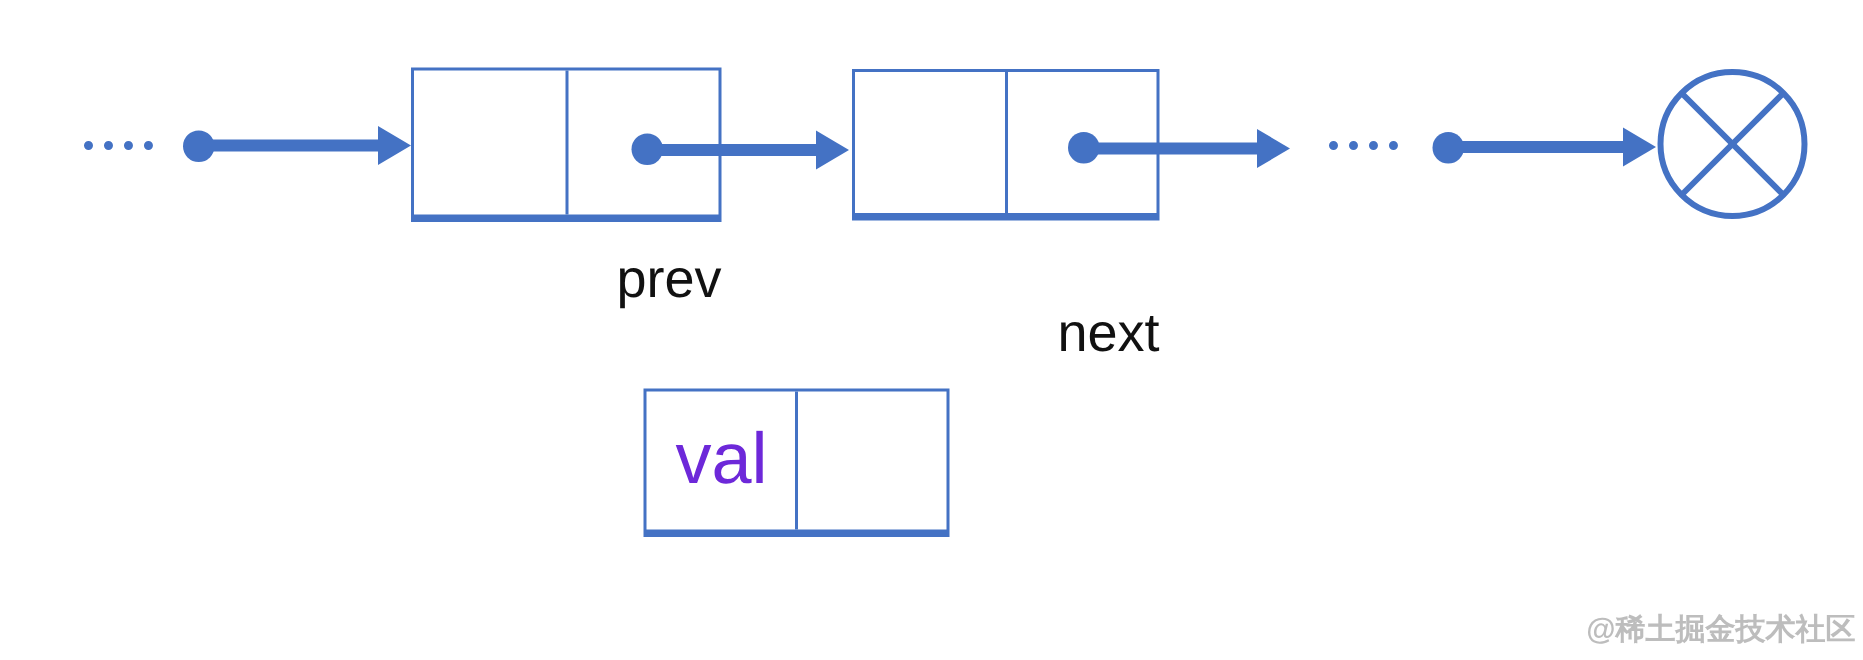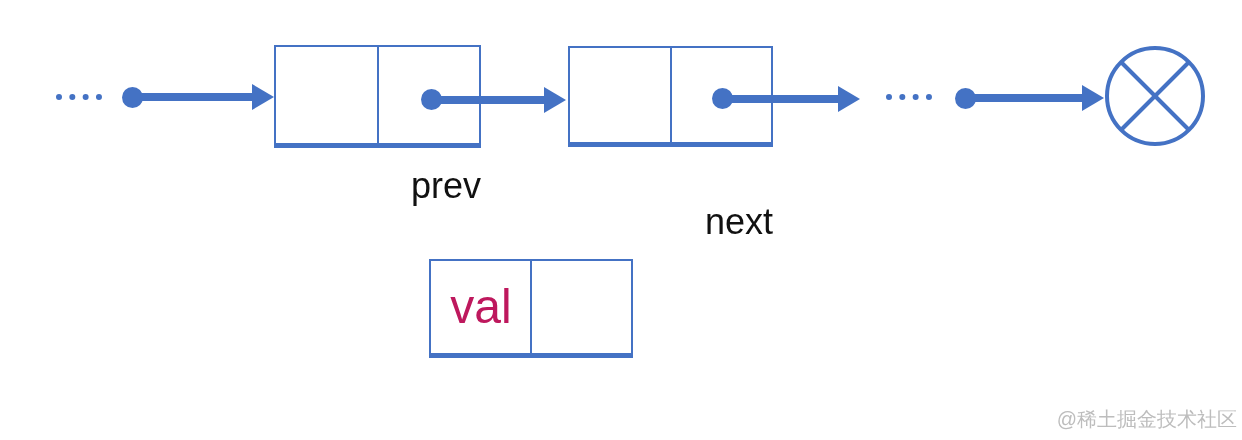--- a/index.html
+++ b/index.html
@@ -16,27 +16,27 @@
   .arrow .shaft{height:8px;background:#4472C4;}
   .arrow .head{width:0;height:0;border-top:13px solid transparent;border-bottom:13px solid transparent;border-left:22px solid #4472C4;}
   
   .node{
     position:absolute;box-sizing:border-box;background:#fff;
     border:2px solid #4472C4;border-bottom-width:5px;
     display:flex;
   }
   .node .cell{flex:1;display:flex;align-items:center;justify-content:center;}
   .node .divider{position:absolute;left:50%;top:0;bottom:0;width:2px;background:#4472C4;transform:translateX(-1px);}
-  .val-text{font-size:48px;color:#be185d;line-height:1;}
+  .val-text{font-size:48px;color:#6d28d9;line-height:1;}
   
   .nlabel{position:absolute;text-align:right;font-size:36px;color:#111;line-height:1.1;}
   
   .nullcirc{position:absolute;}
   
-  .watermark{position:absolute;right:5px;bottom:7px;font-size:20px;color:#BDBDBD;}
+  .watermark{position:absolute;right:5px;bottom:7px;font-size:20px;color:#BDBDBD;font-weight:bold;}
 </style>
 </head>
 <body>
 
 <div class="canvas">
 
   <div class="ellipsis" style="left:56px;top:94px;width:46px;" title="......"></div>
 
   <div class="pdot" style="left:122px;top:87px;"></div>
   <div class="arrow" style="left:138px;top:84px;">

